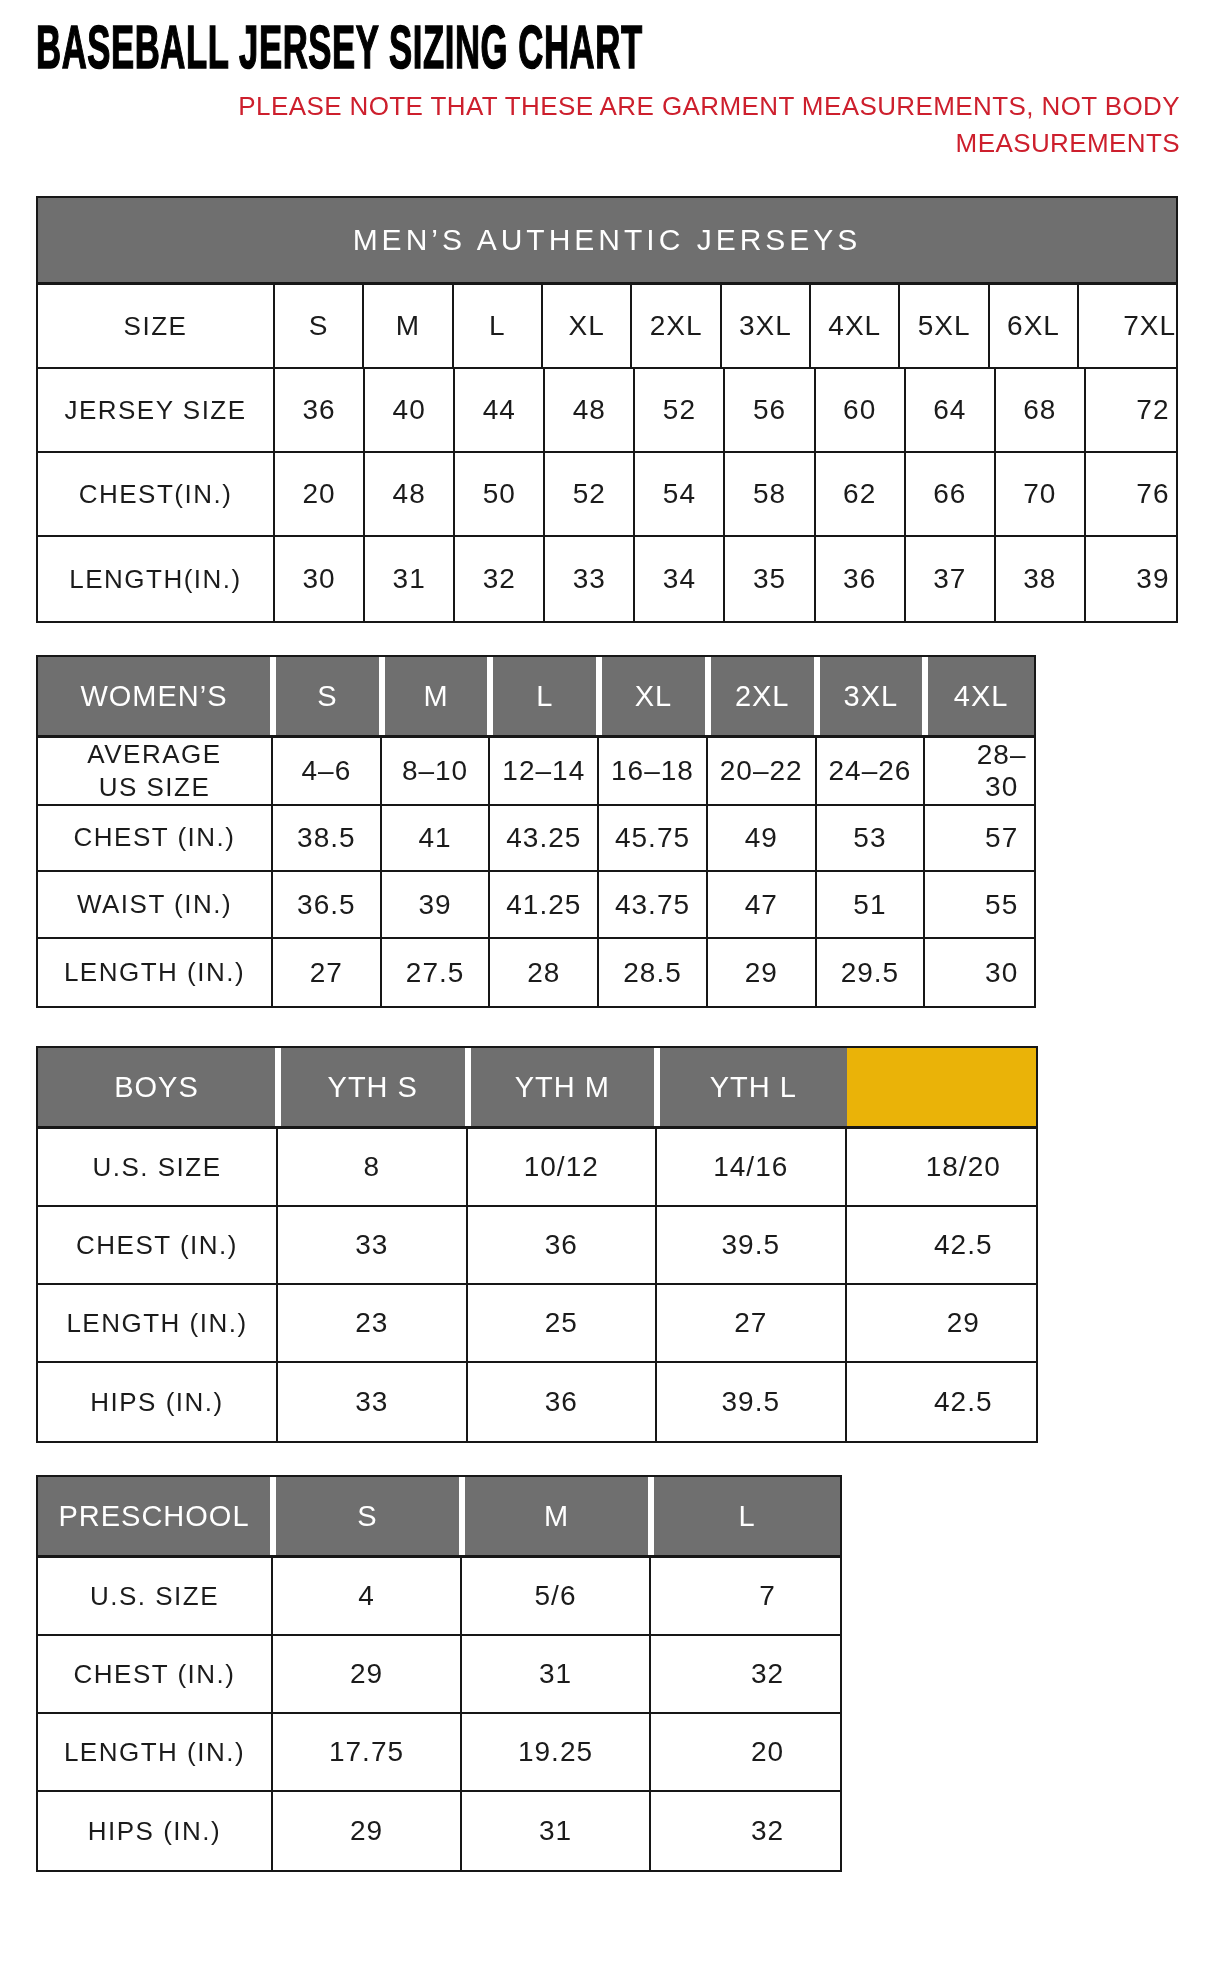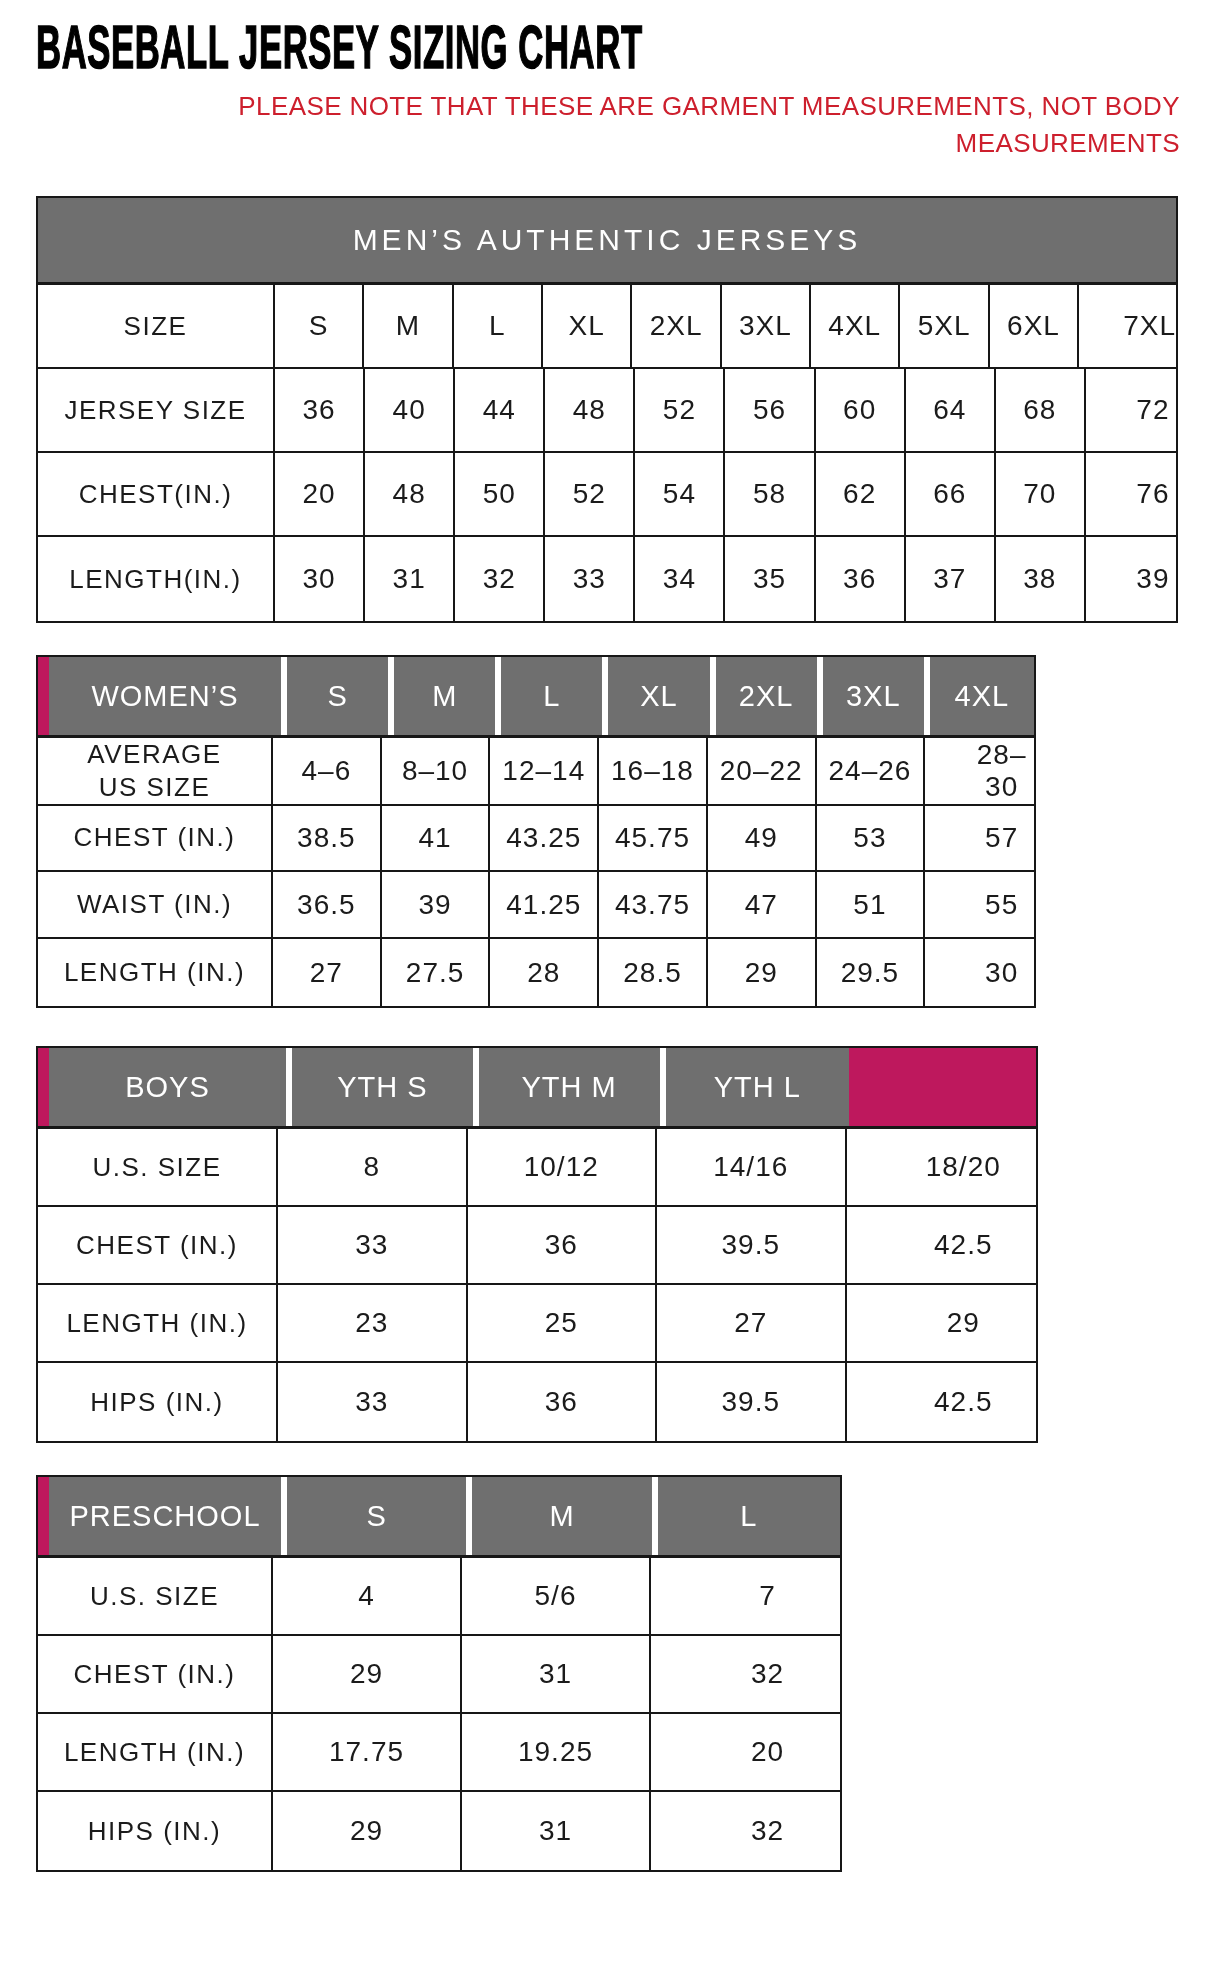--- a/index.html
+++ b/index.html
@@ -64,24 +64,23 @@
     border:2px solid var(--border);
     border-bottom:none;
     display:flex;align-items:center;justify-content:center;
     color:#fff;
     font-size:30px;
     letter-spacing:4px;
   }
   .thead-cells{
     display:grid;
     height:80px;
-    background:#be185d;
+    background:#eab308;
     border:2px solid var(--border);
     border-bottom:none;
-    padding-left:11px;
   }
   .hcell{
     background:var(--gray);
     color:#fff;
     display:flex;align-items:center;justify-content:center;
     font-size:29px;
     letter-spacing:1px;
     border-left:3px solid #fff;
     border-right:3px solid #fff;
   }

